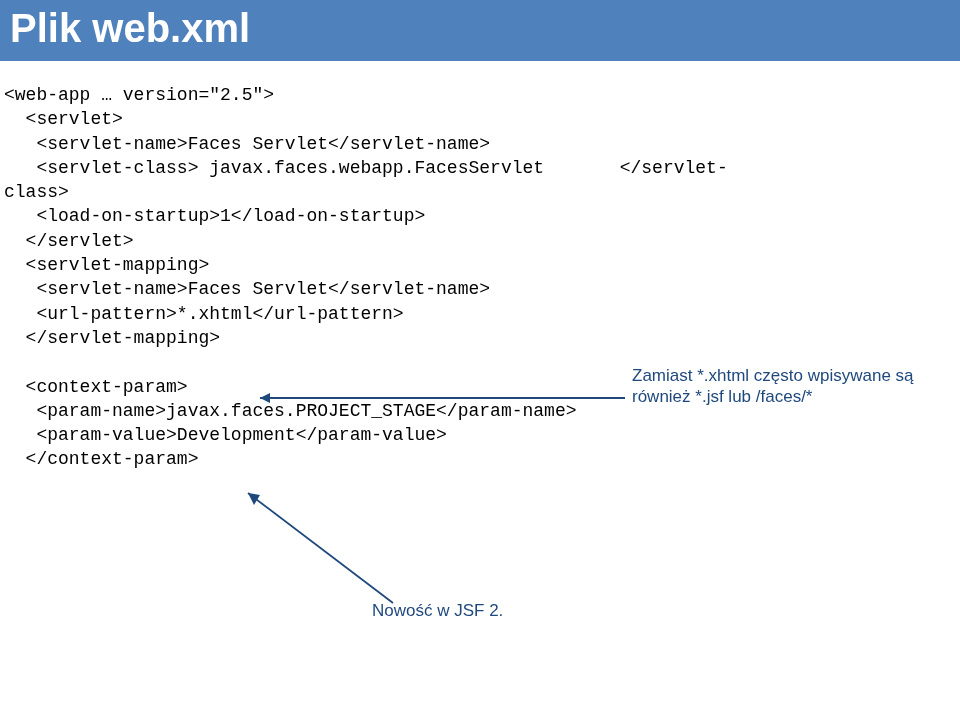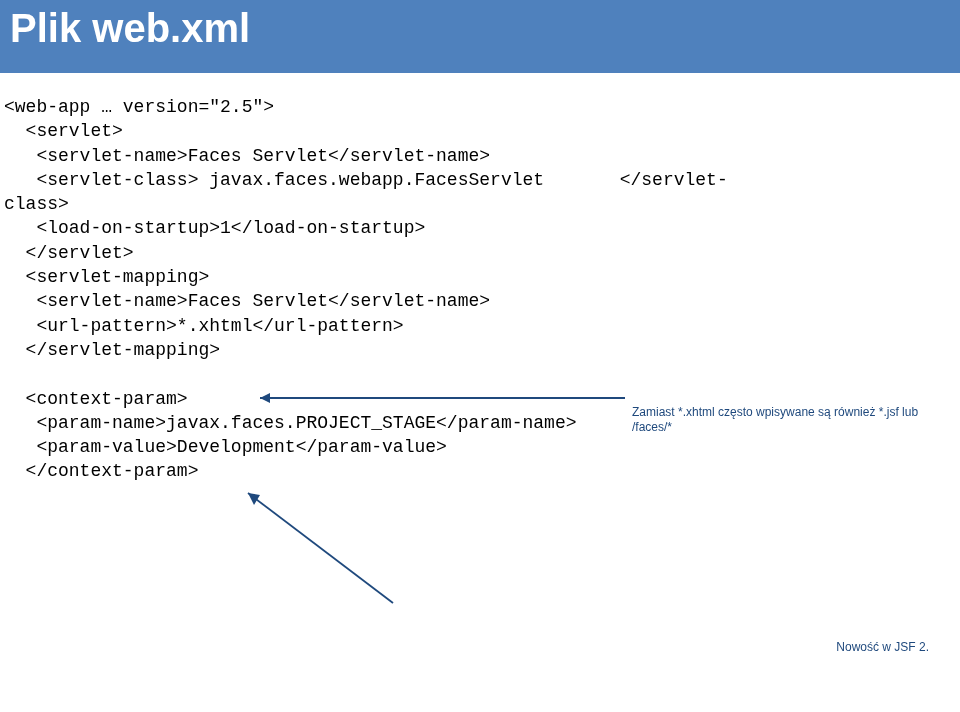--- a/index.html
+++ b/index.html
@@ -9,41 +9,40 @@
     background: #fff;
     font-family: "Segoe UI", Arial, sans-serif;
     position: relative;
     overflow: hidden;
   }
   .title-bar {
     background: #4f81bd;
     color: #fff;
     font-size: 40px;
     font-weight: bold;
-    padding: 6px 10px 22px 10px;
+    padding: 6px 10px 10px 10px;
     width: 100%;
   }
   .code-block {
     font-family: "Courier New", monospace;
     font-size: 18px;
     line-height: 1.35;
     white-space: pre;
     color: #000;
     padding: 22px 0 0 4px;
   }
   .annot {
     position: absolute;
     color: #1f497d;
     font-family: "Segoe UI", Arial, sans-serif;
-    font-size: 12px;
+    font-size: 17px;
     line-height: 1.25;
-    margin-top: 40px;
   }
   .annot1 { left: 632px; top: 365px; width: 300px; }
-  .annot2 { left: 389px; top: 600px; width: 540px; text-align: right; }
+  .annot2 { left: 372px; top: 600px; width: 540px; }
 
   .arrow { position: absolute; overflow: visible; }
   .arrow line { stroke: #1f497d; stroke-width: 1.8; }
   .arrow polygon { fill: #1f497d; }
 </style>
 </head>
 <body>
 
 <div class="title-bar">Plik web.xml</div>
 

